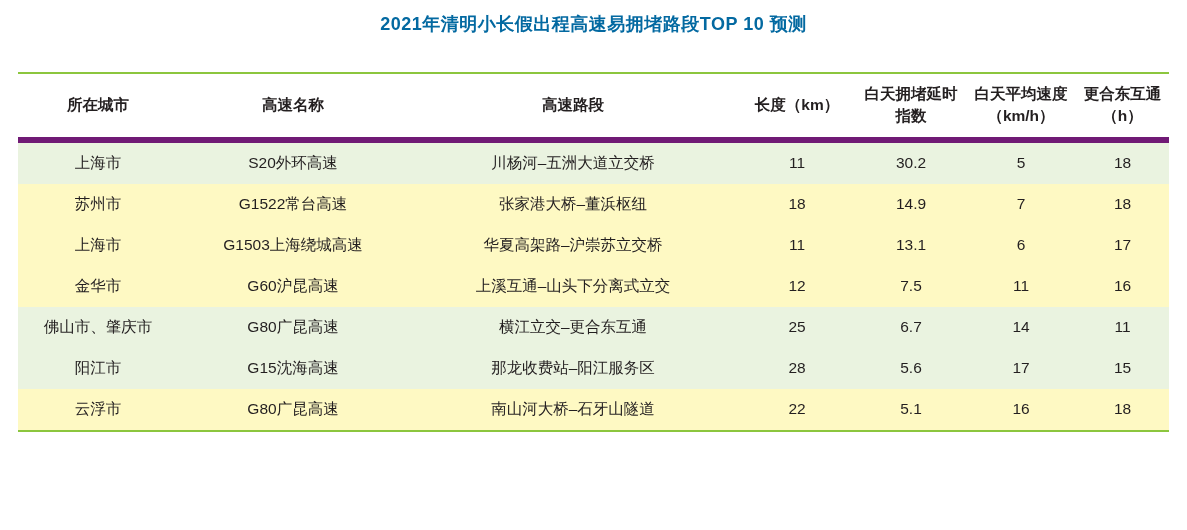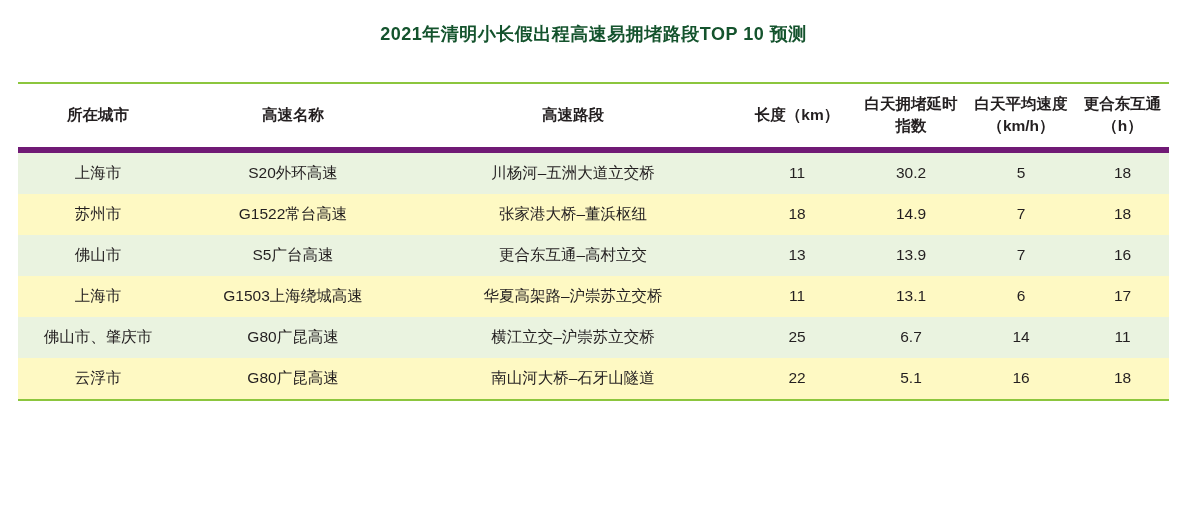--- a/index.html
+++ b/index.html
@@ -17,23 +17,23 @@
   .page {
     width: 1187px;
     height: 530px;
     position: relative;
     box-sizing: border-box;
   }
   .title {
     text-align: center;
     font-size: 18px;
     font-weight: bold;
-    color: #14532d;
+    color: #0369a1;
     letter-spacing: 0.5px;
-    padding-top: 22px;
+    padding-top: 12px;
     padding-bottom: 0;
   }
   .table-wrap {
     margin: 36px 18px 0 18px;
   }
   table.data-table {
     width: 1151px;
     border-collapse: collapse;
     table-layout: fixed;
   }
@@ -119,46 +119,55 @@
         </tr>
         <tr class="even">
           <td>苏州市</td>
           <td>G1522常台高速</td>
           <td>张家港大桥–董浜枢纽</td>
           <td>18</td>
           <td>14.9</td>
           <td>7</td>
           <td>18</td>
         </tr>
-        <tr class="odd">
-          <td>佛山市</td>
-          <td>S5广台高速</td>
-          <td>更合东互通–高村立交</td>
-          <td>13</td>
-          <td>13.9</td>
-          <td>7</td>
-          <td>16</td>
-        </tr>
         <tr class="even">
           <td>上海市</td>
           <td>G1503上海绕城高速</td>
           <td>华夏高架路–沪崇苏立交桥</td>
           <td>11</td>
           <td>13.1</td>
           <td>6</td>
           <td>17</td>
         </tr>
+        <tr class="even">
+          <td>金华市</td>
+          <td>G60沪昆高速</td>
+          <td>上溪互通–山头下分离式立交</td>
+          <td>12</td>
+          <td>7.5</td>
+          <td>11</td>
+          <td>16</td>
+        </tr>
         <tr class="odd">
           <td>佛山市、肇庆市</td>
           <td>G80广昆高速</td>
-          <td>横江立交–沪崇苏立交桥</td>
+          <td>横江立交–更合东互通</td>
           <td>25</td>
           <td>6.7</td>
           <td>14</td>
           <td>11</td>
+        </tr>
+        <tr class="odd">
+          <td>阳江市</td>
+          <td>G15沈海高速</td>
+          <td>那龙收费站–阳江服务区</td>
+          <td>28</td>
+          <td>5.6</td>
+          <td>17</td>
+          <td>15</td>
         </tr>
         <tr class="even last-row">
           <td>云浮市</td>
           <td>G80广昆高速</td>
           <td>南山河大桥–石牙山隧道</td>
           <td>22</td>
           <td>5.1</td>
           <td>16</td>
           <td>18</td>
         </tr>

